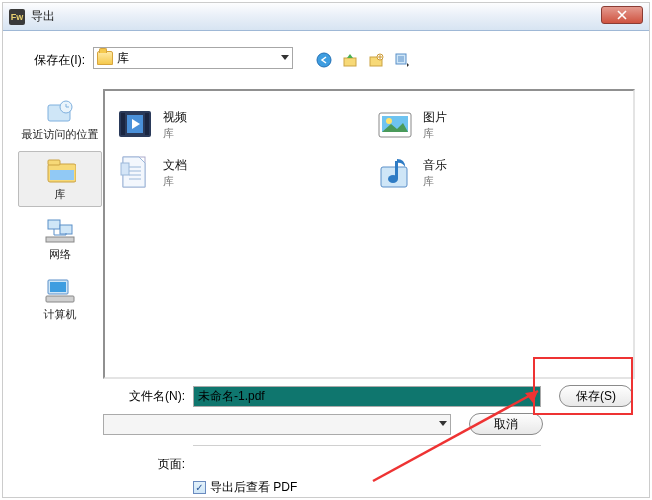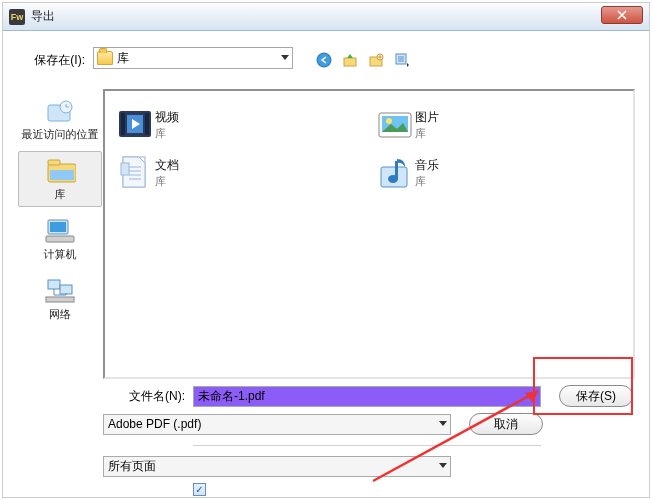--- a/index.html
+++ b/index.html
@@ -19,29 +19,29 @@
 .dd-arrow{position:absolute;right:3px;top:7px;width:0;height:0;border-left:4px solid transparent;border-right:4px solid transparent;border-top:5px solid #333}
 .tool-icons{display:flex;gap:8px;margin-left:22px;align-items:center}
 .tool-icons span{width:18px;height:18px;display:flex;align-items:center;justify-content:center;cursor:pointer}
 .main-area{display:flex;height:290px}
 .places{width:86px;display:flex;flex-direction:column;align-items:center;gap:4px;padding-top:2px}
 .place{width:84px;height:56px;display:flex;flex-direction:column;align-items:center;justify-content:center;gap:2px;cursor:pointer}
 .place.selected{background:#efefef;border:1px solid #bcbcbc;border-radius:2px}
 .place-icon{width:32px;height:28px;display:flex;align-items:center;justify-content:center}
 .place-label{font-size:11px;color:#222}
 .file-view{flex:1;border:2px inset #e4e4e4;background:#fff;padding:10px;display:flex;flex-wrap:wrap;align-content:flex-start;gap:0;column-gap:80px}
-.lib-item{width:180px;height:48px;display:flex;align-items:center;gap:0}
+.lib-item{width:180px;height:48px;display:flex;align-items:center;gap:8px}
 .lib-icon{width:40px;height:40px;display:flex;align-items:center;justify-content:center}
 .lib-text{display:flex;flex-direction:column}
 .lib-name{color:#111}
 .lib-type{color:#777;font-size:11px}
 .bottom{padding-left:86px;position:relative}
 .row{display:flex;align-items:center;margin:6px 0}
 .row-label{width:90px;text-align:right;padding-right:8px}
-.row-input{width:348px;height:21px;border:1px solid #aaa;background:#8b5cf6;display:flex;align-items:center;padding:0 4px;position:relative}
+.row-input{width:348px;height:21px;border:1px solid #aaa;background:#0f766e;display:flex;align-items:center;padding:0 4px;position:relative}
 .row-input.gray{background:#f5f5f5}
 .row-input .dd-arrow{top:6px}
 .btn{width:74px;height:22px;border:1px solid #8a8a8a;border-radius:11px;background:linear-gradient(#fefefe,#e8e8e8);text-align:center;line-height:20px;cursor:pointer;margin-left:18px}
 .checkbox-row{margin-left:90px;display:flex;align-items:center;gap:4px;margin-top:2px}
 .chk{width:13px;height:13px;border:1px solid #6a8bbf;background:linear-gradient(#e3f1fa,#cfe6f7);display:flex;align-items:center;justify-content:center;color:#2b5797;font-size:10px}
 .divider{height:1px;background:#d0d0d0;margin:10px 0 10px 90px;width:348px}
 .highlight{position:absolute;border:2px solid #e33;pointer-events:none}
 .arrow-svg{position:absolute;pointer-events:none}
 </style>
 </head>
@@ -114,37 +114,37 @@
                 <rect x="4" y="8" width="28" height="18" fill="#f7d977" stroke="#cba345" rx="2"></rect>
                 <rect x="4" y="4" width="12" height="5" fill="#f7d977" stroke="#cba345" rx="1"></rect>
                 <rect x="6" y="14" width="24" height="10" fill="#91c9f5"></rect>
               </svg>
             </div>
           <div class="place-label">库</div>
         </div>
         <div class="place">
           <div class="place-icon">
               <svg width="32" height="28">
-                <rect x="4" y="3" width="20" height="14" fill="#cfe6f7" stroke="#5a8fc8" rx="1"></rect>
-                <rect x="6" y="5" width="16" height="10" fill="#3e9de0"></rect>
-                <rect x="2" y="19" width="28" height="6" fill="#d0d0d0" stroke="#888" rx="1"></rect>
-              </svg>
-            </div>
-          <div class="place-label">计算机</div>
-        </div>
-        <div class="place">
-          <div class="place-icon">
-              <svg width="32" height="28">
                 <rect x="4" y="3" width="12" height="9" fill="#cfe6f7" stroke="#5a8fc8"></rect>
                 <rect x="16" y="8" width="12" height="9" fill="#cfe6f7" stroke="#5a8fc8"></rect>
                 <path d="M10 12 v6 h12 v-2" stroke="#5a8fc8" fill="none"></path>
                 <rect x="2" y="20" width="28" height="5" fill="#d0d0d0" stroke="#888"></rect>
               </svg>
             </div>
           <div class="place-label">网络</div>
+        </div>
+        <div class="place">
+          <div class="place-icon">
+              <svg width="32" height="28">
+                <rect x="4" y="3" width="20" height="14" fill="#cfe6f7" stroke="#5a8fc8" rx="1"></rect>
+                <rect x="6" y="5" width="16" height="10" fill="#3e9de0"></rect>
+                <rect x="2" y="19" width="28" height="6" fill="#d0d0d0" stroke="#888" rx="1"></rect>
+              </svg>
+            </div>
+          <div class="place-label">计算机</div>
         </div>
       </div>
 
       <div class="file-view">
         <div class="lib-item">
           <div class="lib-icon">
               <svg width="40" height="40">
                 <rect x="4" y="6" width="32" height="26" fill="#2a3a5a" rx="2"></rect>
                 <rect x="6" y="8" width="4" height="22" fill="#1a2540"></rect>
                 <rect x="30" y="8" width="4" height="22" fill="#1a2540"></rect>
@@ -206,34 +206,31 @@
       <div class="row">
         <div class="row-label">文件名(N):</div>
         <div class="row-input">
             <span>未命名-1.pdf</span>
             <div class="dd-arrow"></div>
           </div>
         <div class="btn">保存(S)</div>
       </div>
       <div class="row">
         <div class="row-input gray">
-            <span>Adobe PDF (.pdf)</span>
             <div class="dd-arrow"></div>
           </div>
         <div class="btn">取消</div>
       </div>
       <div class="divider"></div>
       <div class="row">
-        <div class="row-input gray">
-            <span>所有页面</span>
-            <div class="dd-arrow"></div>
-          </div>
+        <div class="row-label">页面:</div>
       </div>
       <div class="checkbox-row">
         <div class="chk">✓</div>
+        <span>导出后查看 PDF</span>
       </div>
     </div>
 
     <div class="highlight" style="left:530px;top:326px;width:100px;height:58px"></div>
     <svg class="arrow-svg" style="left:360px;top:350px;width:190px;height:110px">
       <line x1="10" y1="100" x2="175" y2="10" stroke="#e33" stroke-width="2.5"></line>
       <polygon points="175,10 162,12 170,22" fill="#e33"></polygon>
     </svg>
   </div>
 </div>

